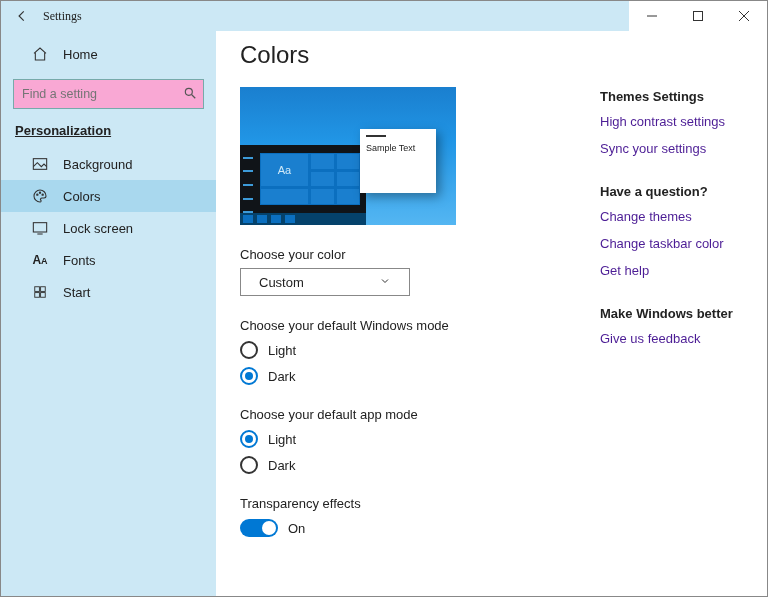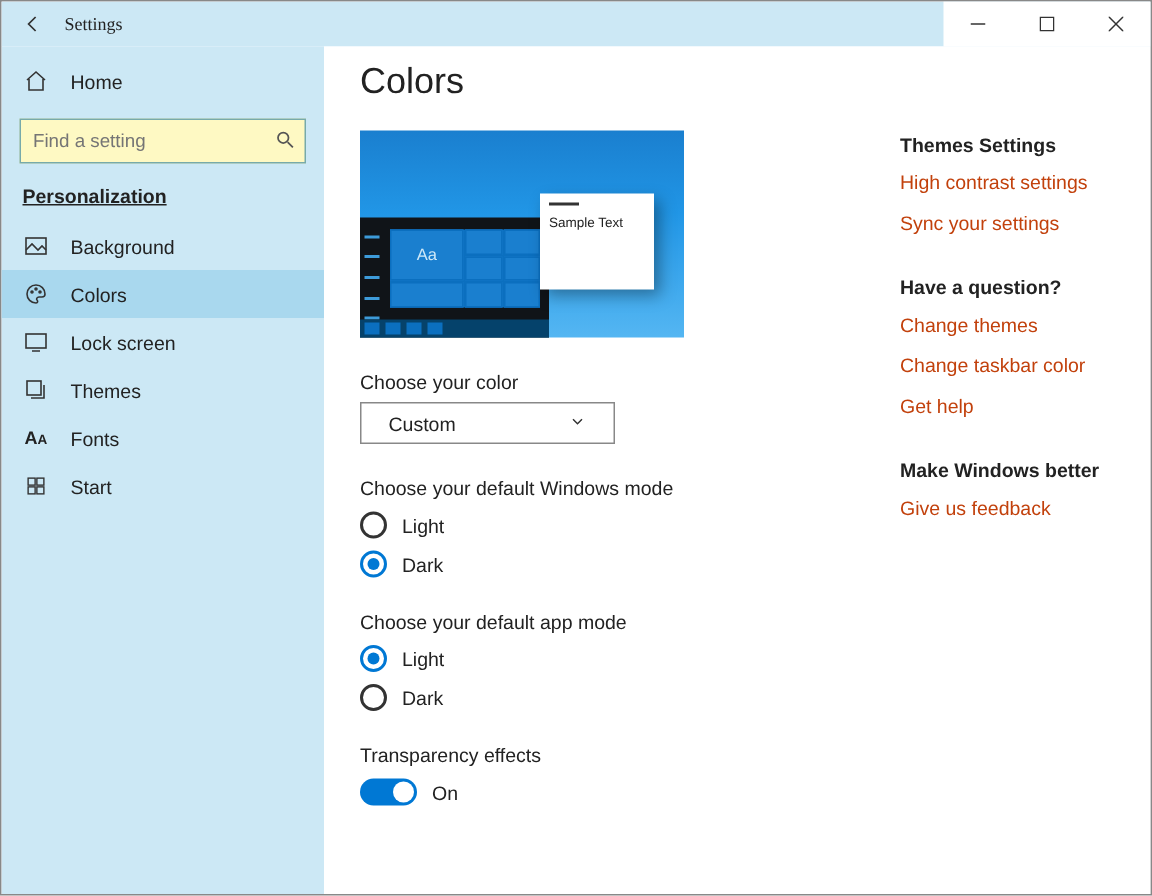--- a/index.html
+++ b/index.html
@@ -45,34 +45,34 @@
   .sidebar {
     width: 215px;
     background: #cce8f5;
     padding-top: 6px;
     flex-shrink: 0;
   }
   .side-row {
     height: 34px;
     display:flex;
     align-items:center;
-    padding-left: 14px;
+    padding-left: 30px;
     gap: 14px;
     font-size: 13px;
     cursor: default;
   }
   .side-row .icon { width: 18px; display:flex; align-items:center; justify-content:center;}
   .side-row.active { background: #a9d8ee; }
 
   .search-wrap { padding: 8px 12px 10px 12px; }
   .search {
     width: 100%;
     height: 30px;
     border: 1px solid #7aa;
-    background: #fef9c3;
+    background: #f9a8d4;
     display:flex;
     align-items:center;
     padding: 0 8px;
     font-size: 12.5px;
     color:#555;
     justify-content: space-between;
   }
   .search input {
     border:none; outline:none; background:transparent; flex:1; font: inherit; color:#555;
   }
@@ -183,21 +183,21 @@
     content:""; position:absolute; right:2px; top:2px;
     width:14px; height:14px; border-radius:50%; background:#fff;
   }
 
   .subhead {
     font-size:18px; font-weight:400; margin-top:28px; margin-bottom:14px;
   }
 
   
   .col-right h3 { font-size:13px; font-weight:600; margin-bottom:10px;}
-  .col-right .link { color:#c2410c; font-size:13px; margin-bottom:12px; display:block;}
+  .col-right .link { color:#4c1d95; font-size:13px; margin-bottom:12px; display:block;}
   .col-right .block { margin-bottom:28px; }
 </style>
 </head>
 <body>
 
 <div class="titlebar">
   <div class="titlebar-left">
     <span class="back-btn">
       <svg width="14" height="14" viewBox="0 0 24 24" fill="none" stroke="#333" stroke-width="2">
           <path d="M15 4 L7 12 L15 20"></path>
@@ -275,29 +275,20 @@
         <span class="icon">
             <svg width="16" height="14" viewBox="0 0 24 20" fill="none" stroke="#333" stroke-width="1.6">
               <rect x="2" y="2" width="20" height="14"></rect>
               <line x1="8" y1="19" x2="16" y2="19"></line>
             </svg>
           </span>
         <span>Lock screen</span>
       </div>
       <div class="side-row">
         <span class="icon">
-            <svg width="16" height="16" viewBox="0 0 24 24" fill="none" stroke="#333" stroke-width="1.6">
-              <rect x="3" y="3" width="14" height="14"></rect>
-              <path d="M20 7 V20 H7"></path>
-            </svg>
-          </span>
-        <span>Themes</span>
-      </div>
-      <div class="side-row">
-        <span class="icon">
             <span style="font-size:12px;font-weight:600;">A<span style="font-size:9px;">A</span></span>
           </span>
         <span>Fonts</span>
       </div>
       <div class="side-row">
         <span class="icon">
             <svg width="14" height="14" viewBox="0 0 24 24" fill="none" stroke="#333" stroke-width="1.6">
               <rect x="3" y="3" width="8" height="8"></rect>
               <rect x="13" y="3" width="8" height="8"></rect>
               <rect x="3" y="13" width="8" height="8"></rect>

